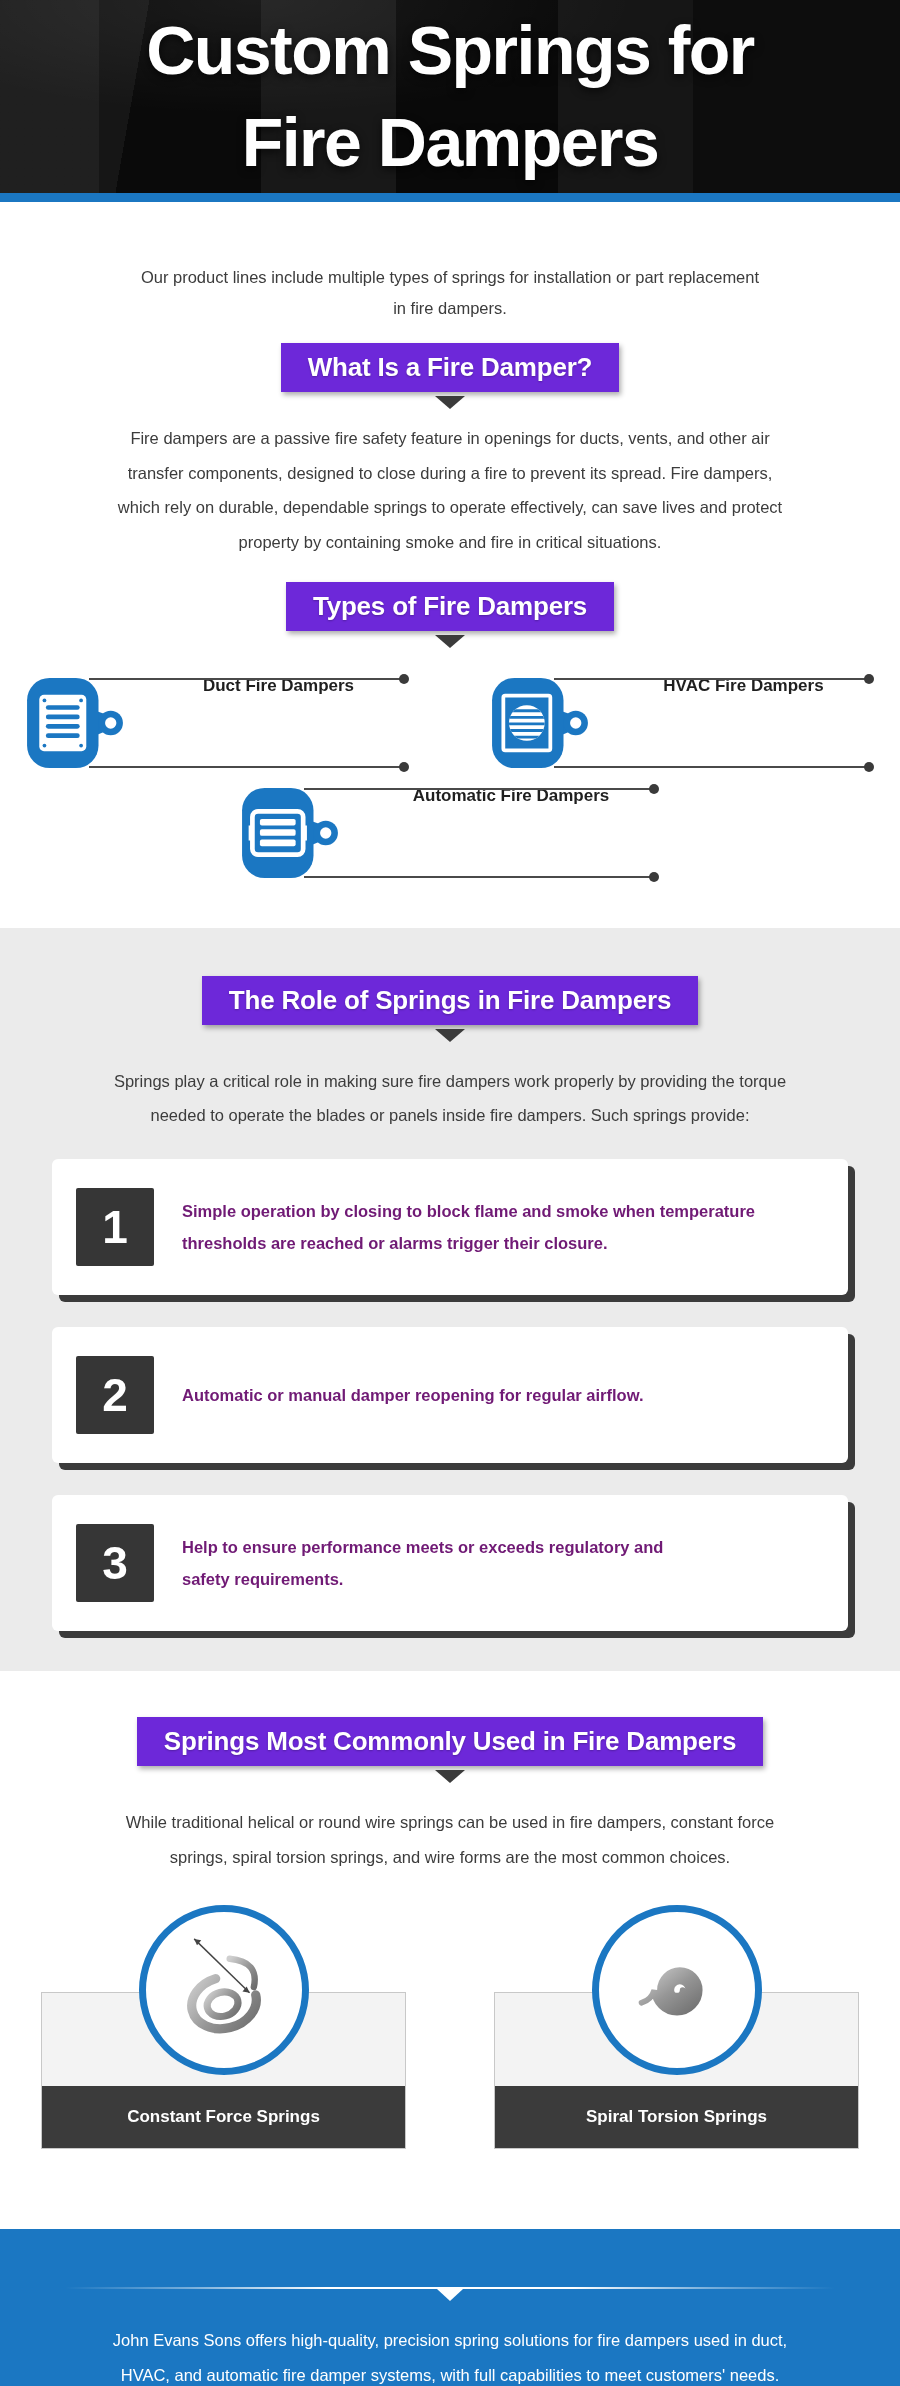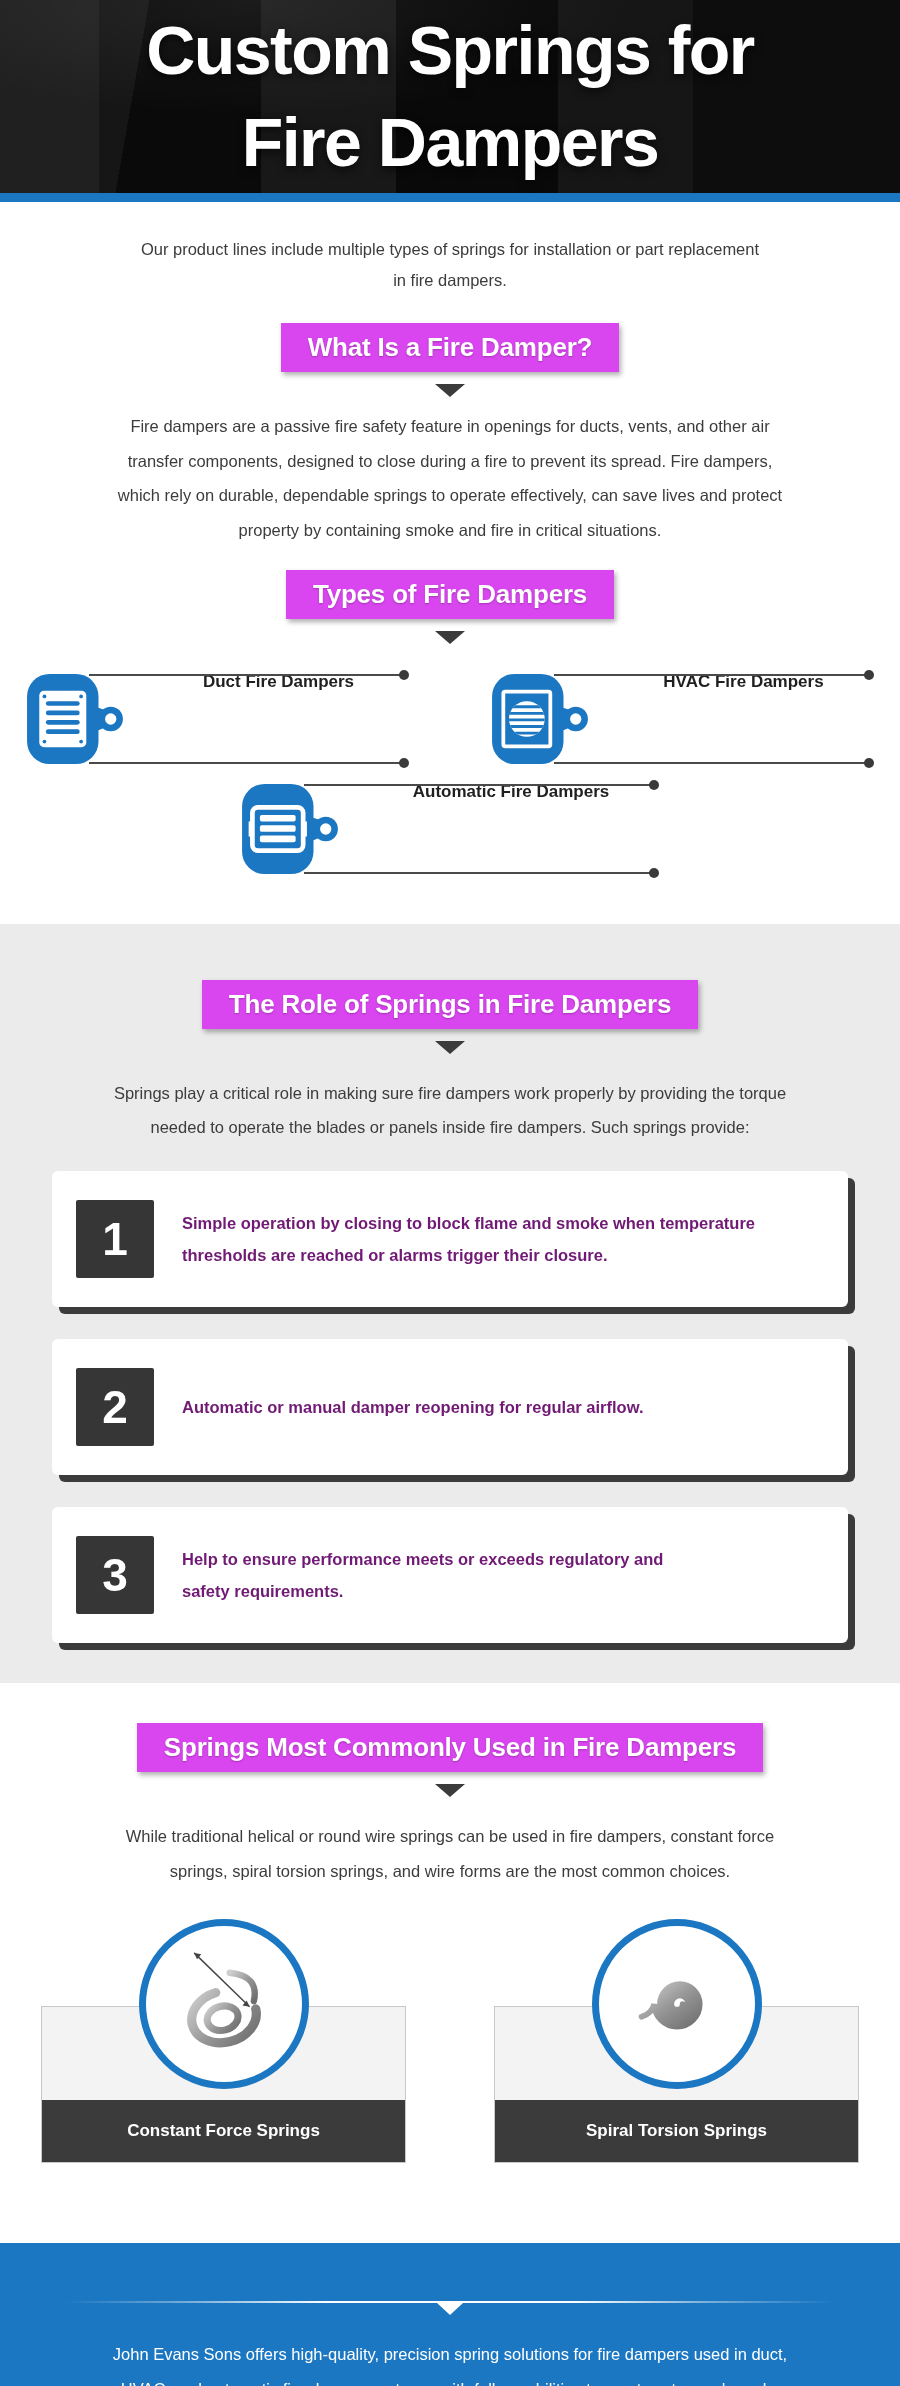--- a/index.html
+++ b/index.html
@@ -12,30 +12,30 @@
       radial-gradient(ellipse at 28% 0%, rgba(255,255,255,.07), transparent 42%),
       linear-gradient(100deg, rgba(255,255,255,.05) 0 16%, rgba(255,255,255,0) 16%),
       linear-gradient(90deg,#141414 0 11%,#0a0a0a 11% 29%,#181818 29% 44%,#090909 44% 62%,#161616 62% 77%,#0d0d0d 77% 100%);
     display:flex;align-items:center;justify-content:center;}
   .hero h1{margin:0;color:#fff;font-size:68px;line-height:1.35;font-weight:bold;
     letter-spacing:-1.5px;text-align:center;white-space:pre-line;
     text-shadow:0 3px 8px rgba(0,0,0,.65);}
   .hero-bar{height:9px;background:#1b77c2;}
 
   
-  .banner{display:block;width:max-content;margin:12px auto;background:#d946ef;color:#fff;
+  .banner{display:block;width:max-content;margin:4px auto;background:#6d28d9;color:#fff;
     font-weight:bold;font-size:26px;letter-spacing:-.2px;padding:9px 27px;
     box-shadow:2px 3px 5px rgba(0,0,0,.32);text-shadow:0 1px 2px rgba(0,0,0,.25);}
   .tri{width:0;height:0;border-left:15px solid transparent;border-right:15px solid transparent;
     border-top:13px solid #3b3b3b;margin:0 auto;}
   .tri.white{border-top-color:#ffffff;border-left-width:13px;border-right-width:13px;border-top-width:12px;}
   .para{font-size:16.5px;color:#3c3c3c;text-align:center;white-space:pre-line;line-height:2.1;margin:0 auto;}
 
   
-  .intro{padding:32px 0 16px;}
+  .intro{padding:60px 0 16px;}
 
   
   .what-para{margin-top:12px;max-width:760px;}
 
   
   .types-banner{margin-top:22px;}
   .types-rows{margin-top:28px;padding-bottom:26px;}
   .types-row1{display:flex;justify-content:center;gap:80px;}
   .type-item{position:relative;width:385px;height:94px;display:flex;align-items:flex-start;}
   .type-item .cline{position:absolute;left:64px;right:4px;height:2px;background:#4a4a4a;}
@@ -52,21 +52,21 @@
   .points{margin-top:26px;}
   .point-card{width:748px;margin:0 auto 32px;background:#fff;border-radius:6px;
     box-shadow:7px 7px 0 #3b3b3b;display:flex;align-items:center;gap:28px;
     padding:15px 24px;min-height:106px;}
   .point-card:last-child{margin-bottom:0;}
   .point-num{flex:none;width:78px;height:78px;background:#363636;border-radius:2px;
     color:#fff;font-size:46px;font-weight:bold;display:flex;align-items:center;justify-content:center;}
   .point-text{font-weight:bold;font-size:16.5px;line-height:1.95;color:#701a75;white-space:pre-line;}
 
   
-  .springs{padding:28px 0 46px;}
+  .springs{padding:42px 0 46px;}
   .springs-para{margin-top:22px;max-width:780px;}
   .spring-cards{display:flex;justify-content:center;gap:88px;margin-top:118px;}
   .spring-card{position:relative;width:363px;background:#f3f3f3;border:1px solid #c8c8c8;padding-top:93px;}
   .spring-circle{position:absolute;top:-88px;left:50%;transform:translateX(-50%);
     width:156px;height:156px;border:7px solid #1b77c2;border-radius:50%;background:#fff;
     display:flex;align-items:center;justify-content:center;overflow:hidden;}
   .spring-label{height:62px;background:#3b3b3b;color:#fff;font-weight:bold;font-size:17px;
     display:flex;align-items:center;justify-content:center;}
 
   

